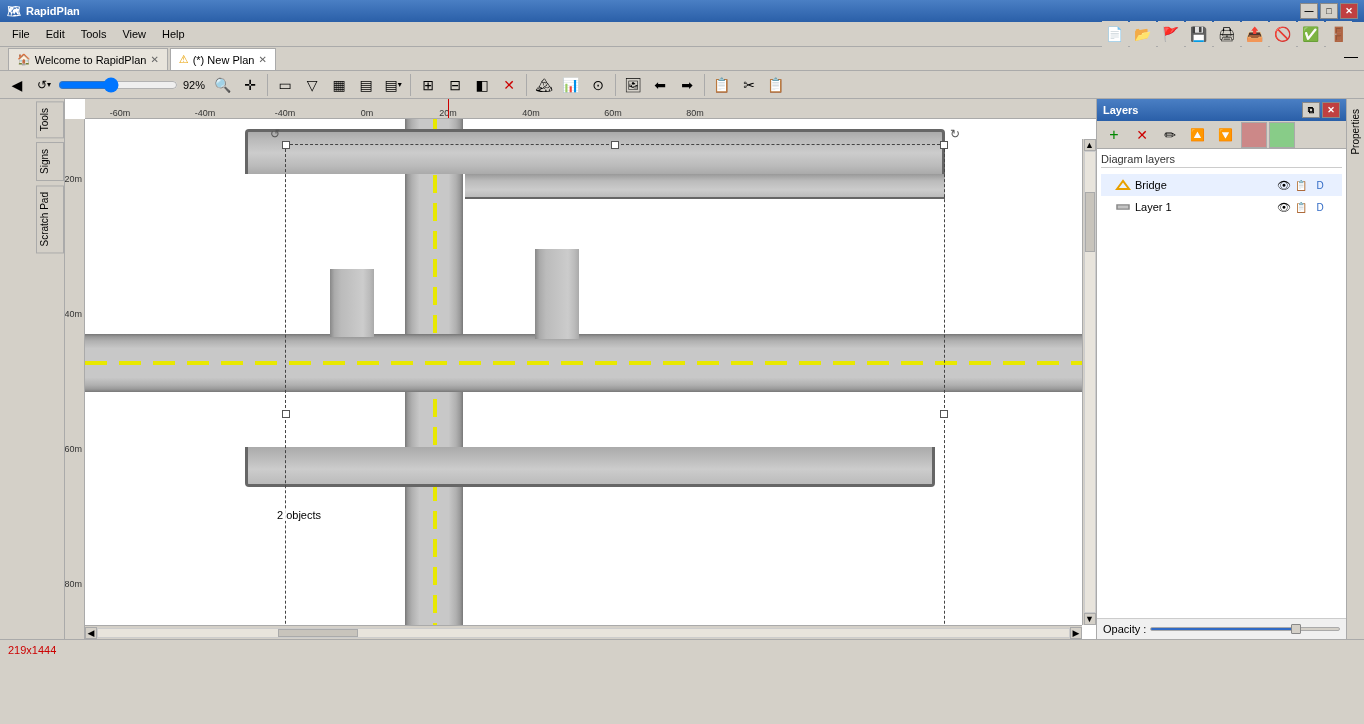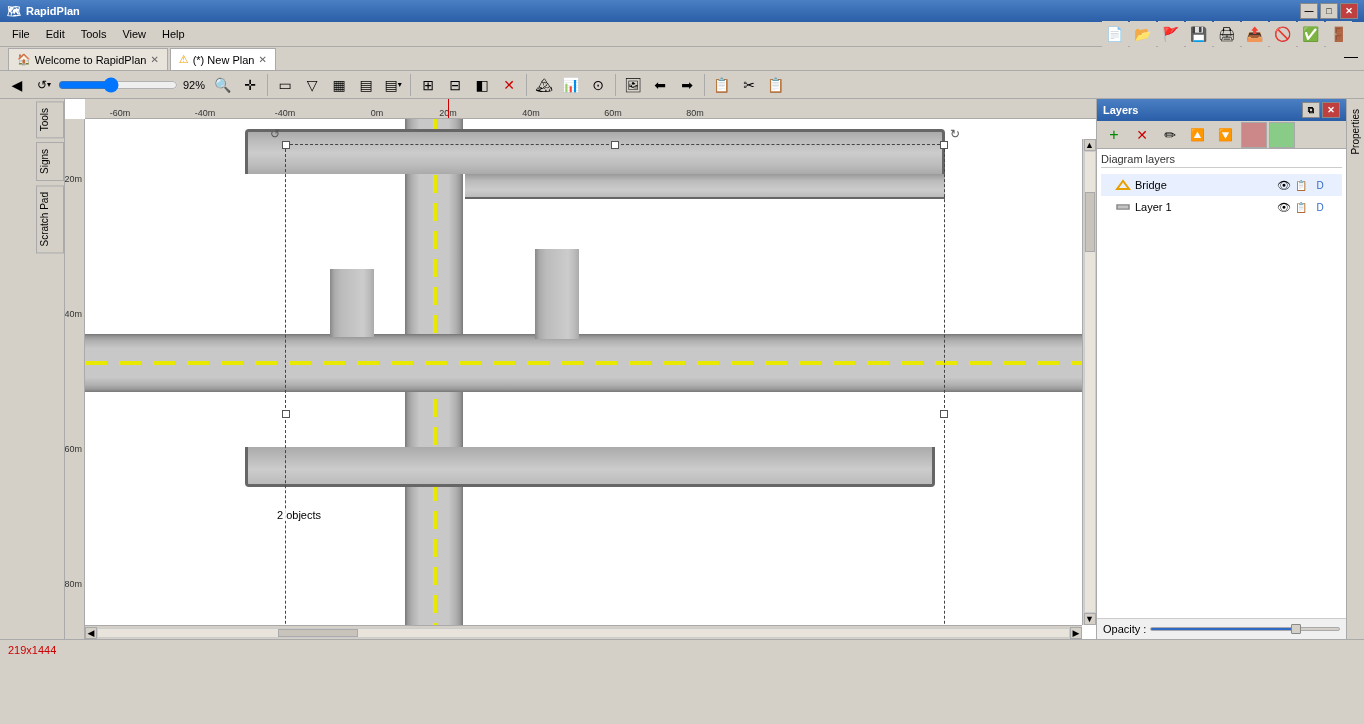--- a/index.html
+++ b/index.html
@@ -426,21 +426,21 @@
     <div class="left-tab">Signs</div>
     <div class="left-tab">Scratch Pad</div>
   </div>
 
   <div id="canvas-wrap">
 
     <div id="ruler-top">
       <div class="ruler-tick" style="left:35px;">-60m</div>
       <div class="ruler-tick" style="left:120px;">-40m</div>
       <div class="ruler-tick" style="left:200px;">-40m</div>
-      <div class="ruler-tick" style="left:292px;">0m</div>
+      <div class="ruler-tick" style="left:282px;">0m</div>
       <div class="ruler-tick" style="left:363px;">20m</div>
       <div class="ruler-tick" style="left:446px;">40m</div>
       <div class="ruler-tick" style="left:528px;">60m</div>
       <div class="ruler-tick" style="left:610px;">80m</div>
 
       <div style="position:absolute; left:363px; top:0; width:1px; height:100%; background:#c00; pointer-events:none;"></div>
     </div>
 
     <div id="ruler-left">
       <div class="ruler-tick-v" style="top:60px;">120m</div>

